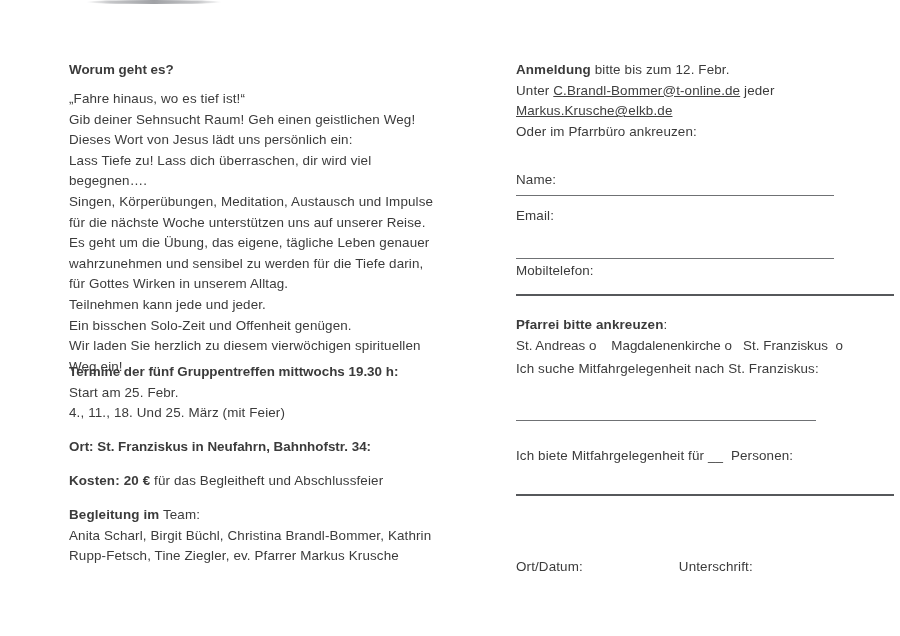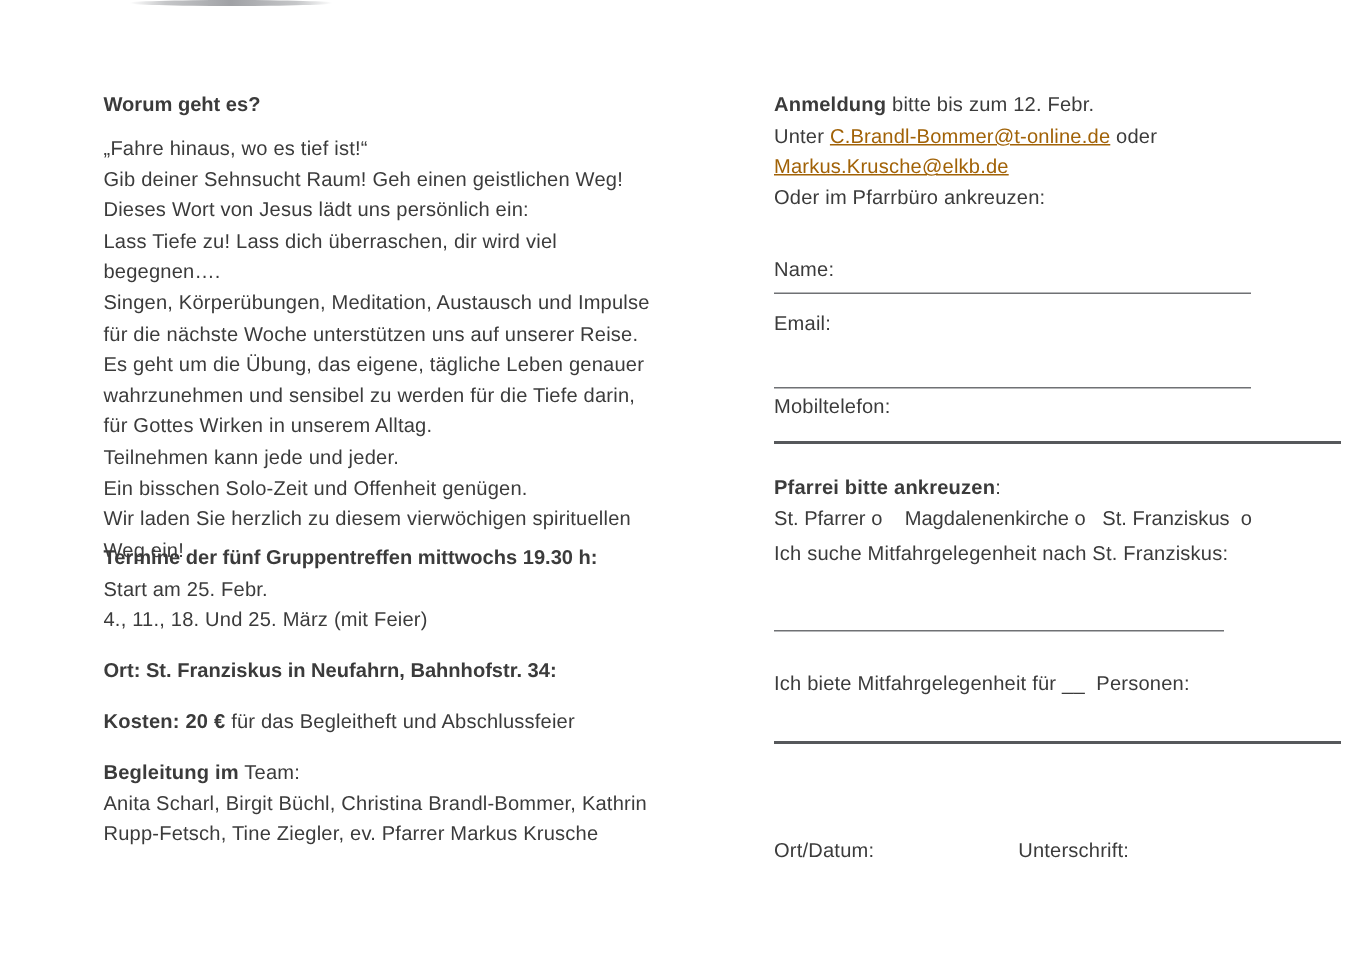--- a/index.html
+++ b/index.html
@@ -57,21 +57,21 @@
   }
   .b  { font-weight: bold; }
   .heading {
     font-size: 13.4px;
     font-weight: bold;
     line-height: 20.6px;
   }
 
   
   .maillink {
-    color: #a16207;
+    color: #404040;
     text-decoration: underline;
   }
 
   
   .rule {
     position: absolute;
     left: 0;
     height: 0;
     border-top: 1px solid #6f7174;
   }
@@ -135,21 +135,21 @@
       <div class="line">Rupp-Fetsch, Tine Ziegler, ev. Pfarrer Markus Krusche</div>
     </div>
 
   </div>
 
   <div id="right-column" class="column">
 
     <div class="block" style="top:60px;">
       <div class="line"><span class="b">Anmeldung</span><span> bitte bis zum 12. Febr.</span></div>
 
-      <div class="line"><span>Unter </span><span class="maillink">C.Brandl-Bommer@t-online.de</span><span> oder</span></div>
+      <div class="line"><span>Unter </span><span class="maillink">C.Brandl-Bommer@t-online.de</span><span> jeder</span></div>
 
       <div class="line"><span class="maillink">Markus.Krusche@elkb.de</span></div>
 
       <div class="line">Oder im Pfarrbüro ankreuzen:</div>
     </div>
 
     <div class="block" style="top:170px;">
       <div class="line">Name:</div>
     </div>
     <div class="rule" style="top:195px; width:318px;"></div>
@@ -160,21 +160,21 @@
     <div class="rule" style="top:258px; width:318px;"></div>
 
     <div class="block" style="top:261px;">
       <div class="line">Mobiltelefon:</div>
     </div>
     <div class="rule thick" style="top:294px; width:378px;"></div>
 
     <div class="block" style="top:315px;">
       <div class="line"><span class="b">Pfarrei bitte ankreuzen</span><span>:</span></div>
 
-      <div class="check-row"><span>St. Pfarrer</span><span> </span><span class="cbox">o</span><span>    </span><span>Magdalenenkirche</span><span> </span><span class="cbox">o</span><span>   </span><span>St. Franziskus</span><span>  </span><span class="cbox">o</span></div>
+      <div class="check-row"><span>St. Andreas</span><span> </span><span class="cbox">o</span><span>    </span><span>Magdalenenkirche</span><span> </span><span class="cbox">o</span><span>   </span><span>St. Franziskus</span><span>  </span><span class="cbox">o</span></div>
     </div>
 
     <div class="block" style="top:359px;">
       <div class="line">Ich suche Mitfahrgelegenheit nach St. Franziskus:</div>
     </div>
     <div class="rule" style="top:420px; width:300px;"></div>
 
     <div class="block" style="top:446px;">
       <div class="line"><span>Ich biete Mitfahrgelegenheit für </span><span>__</span><span>  Personen:</span></div>
     </div>

